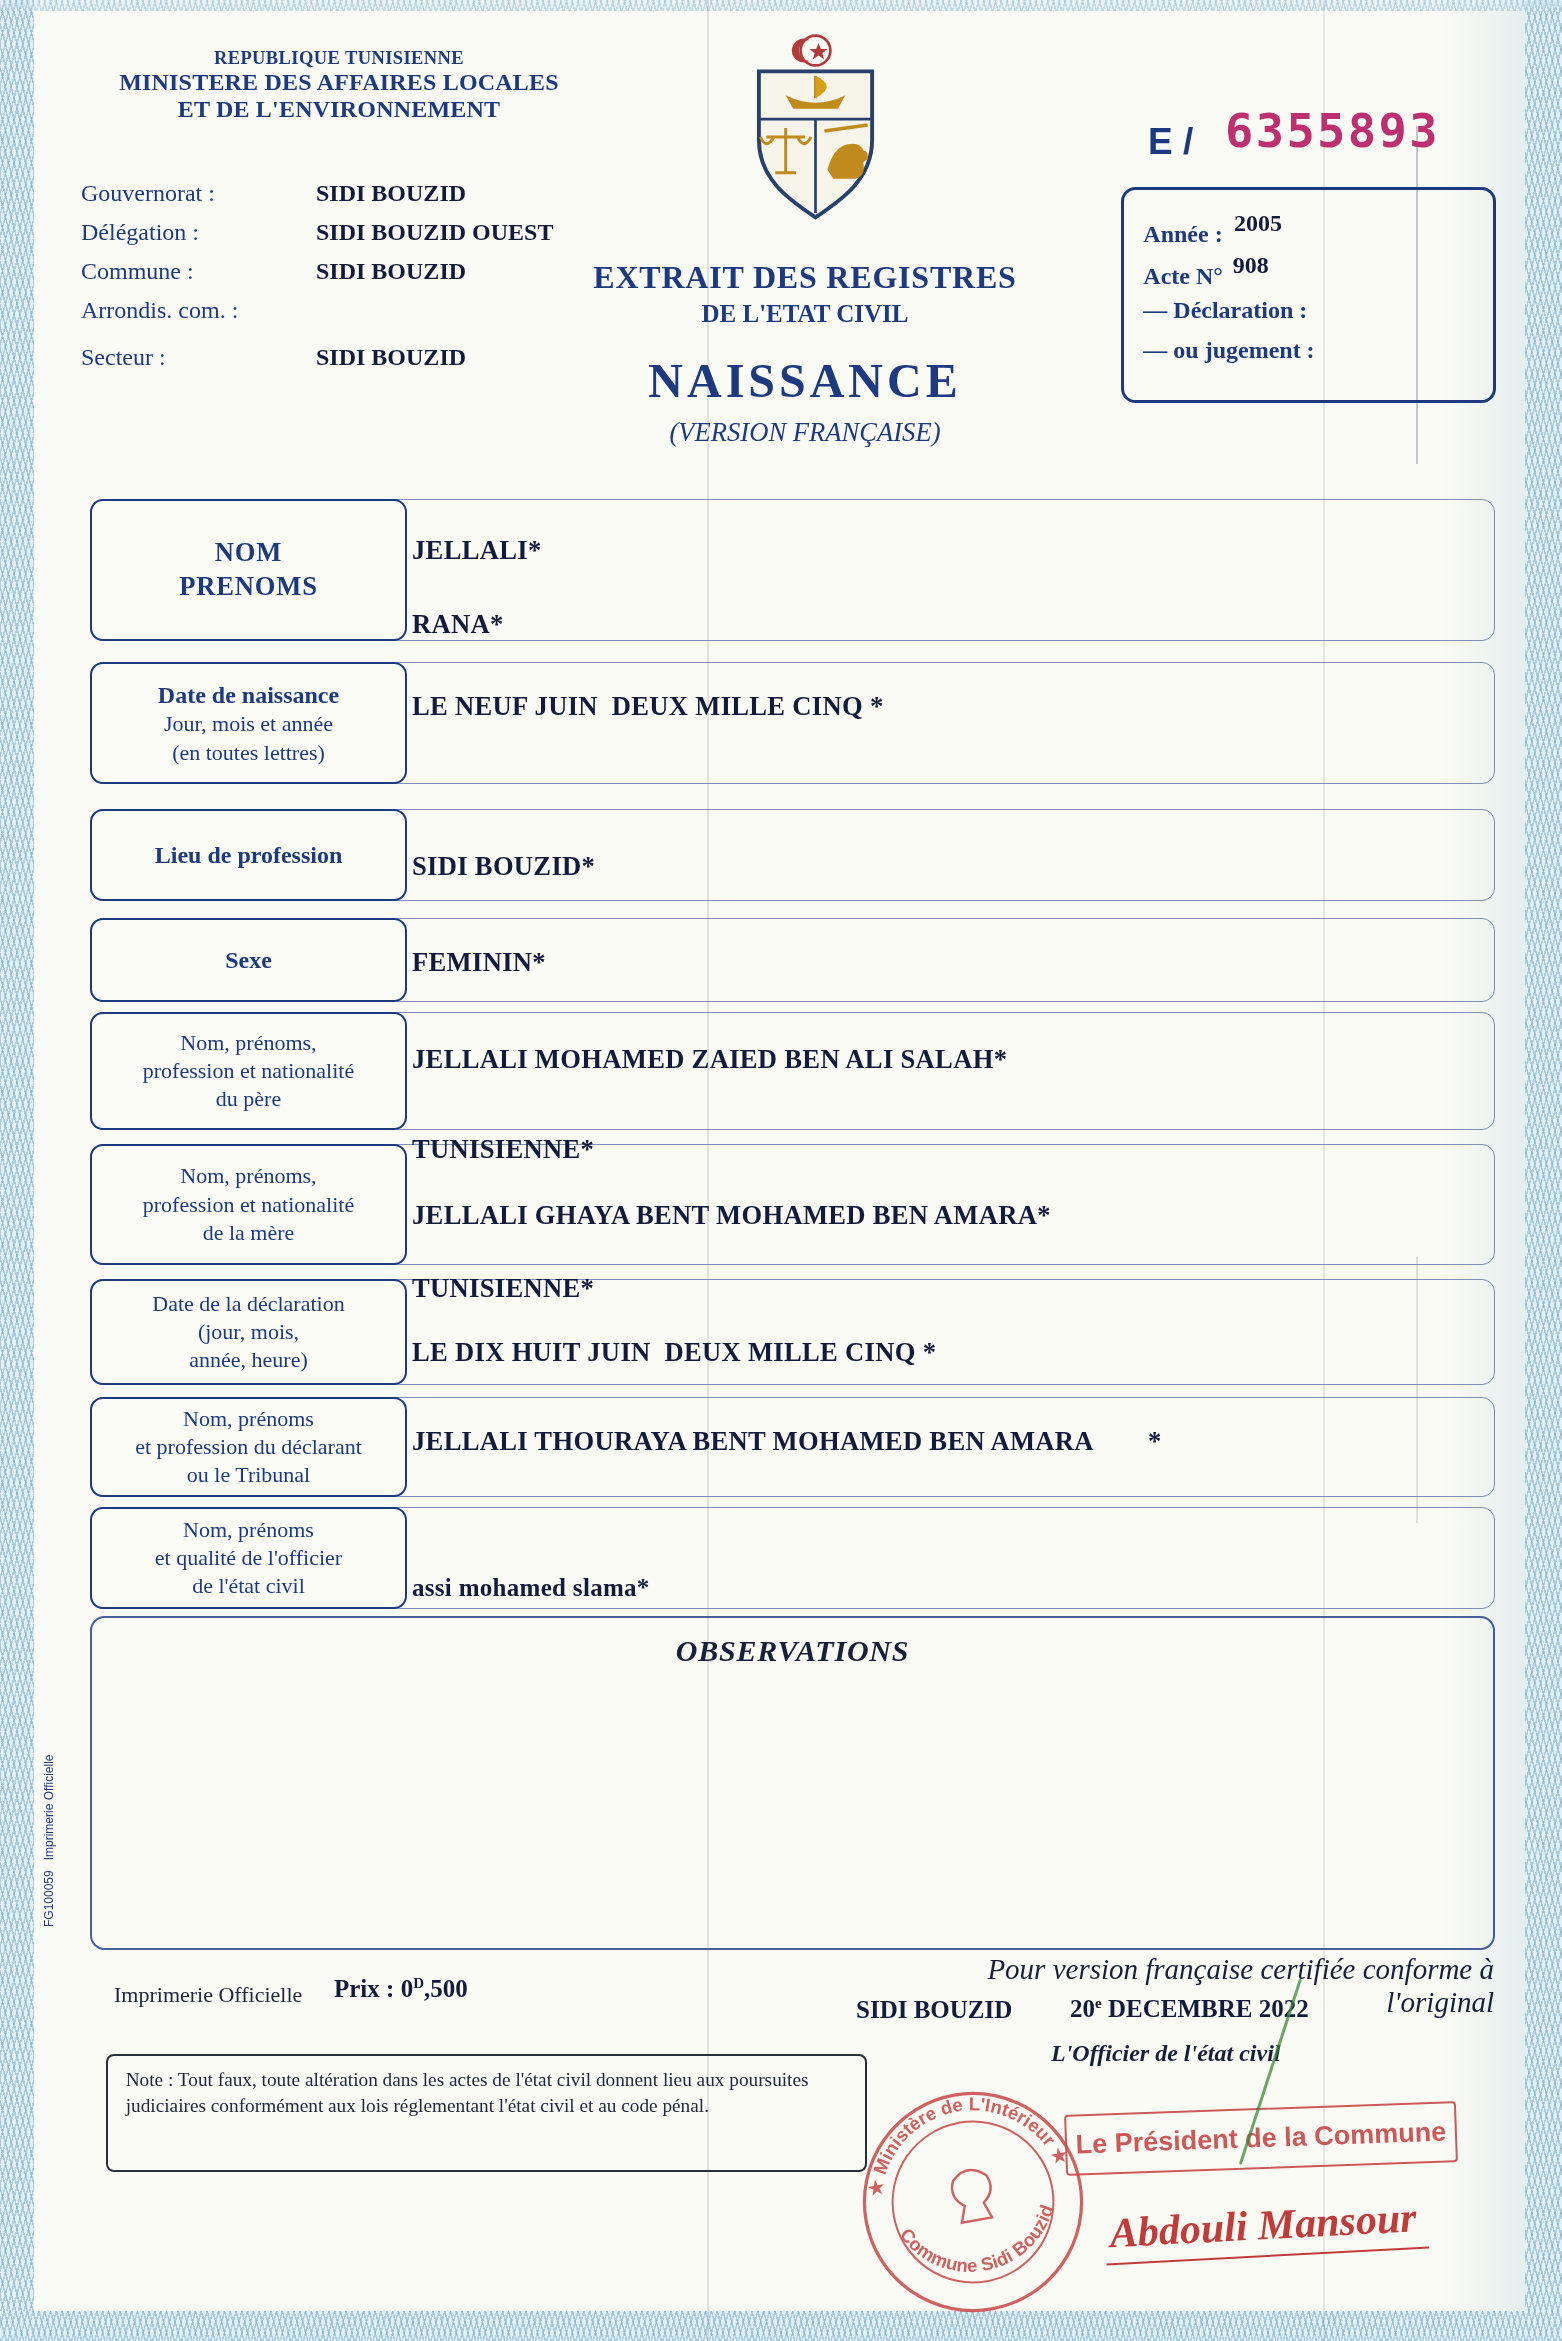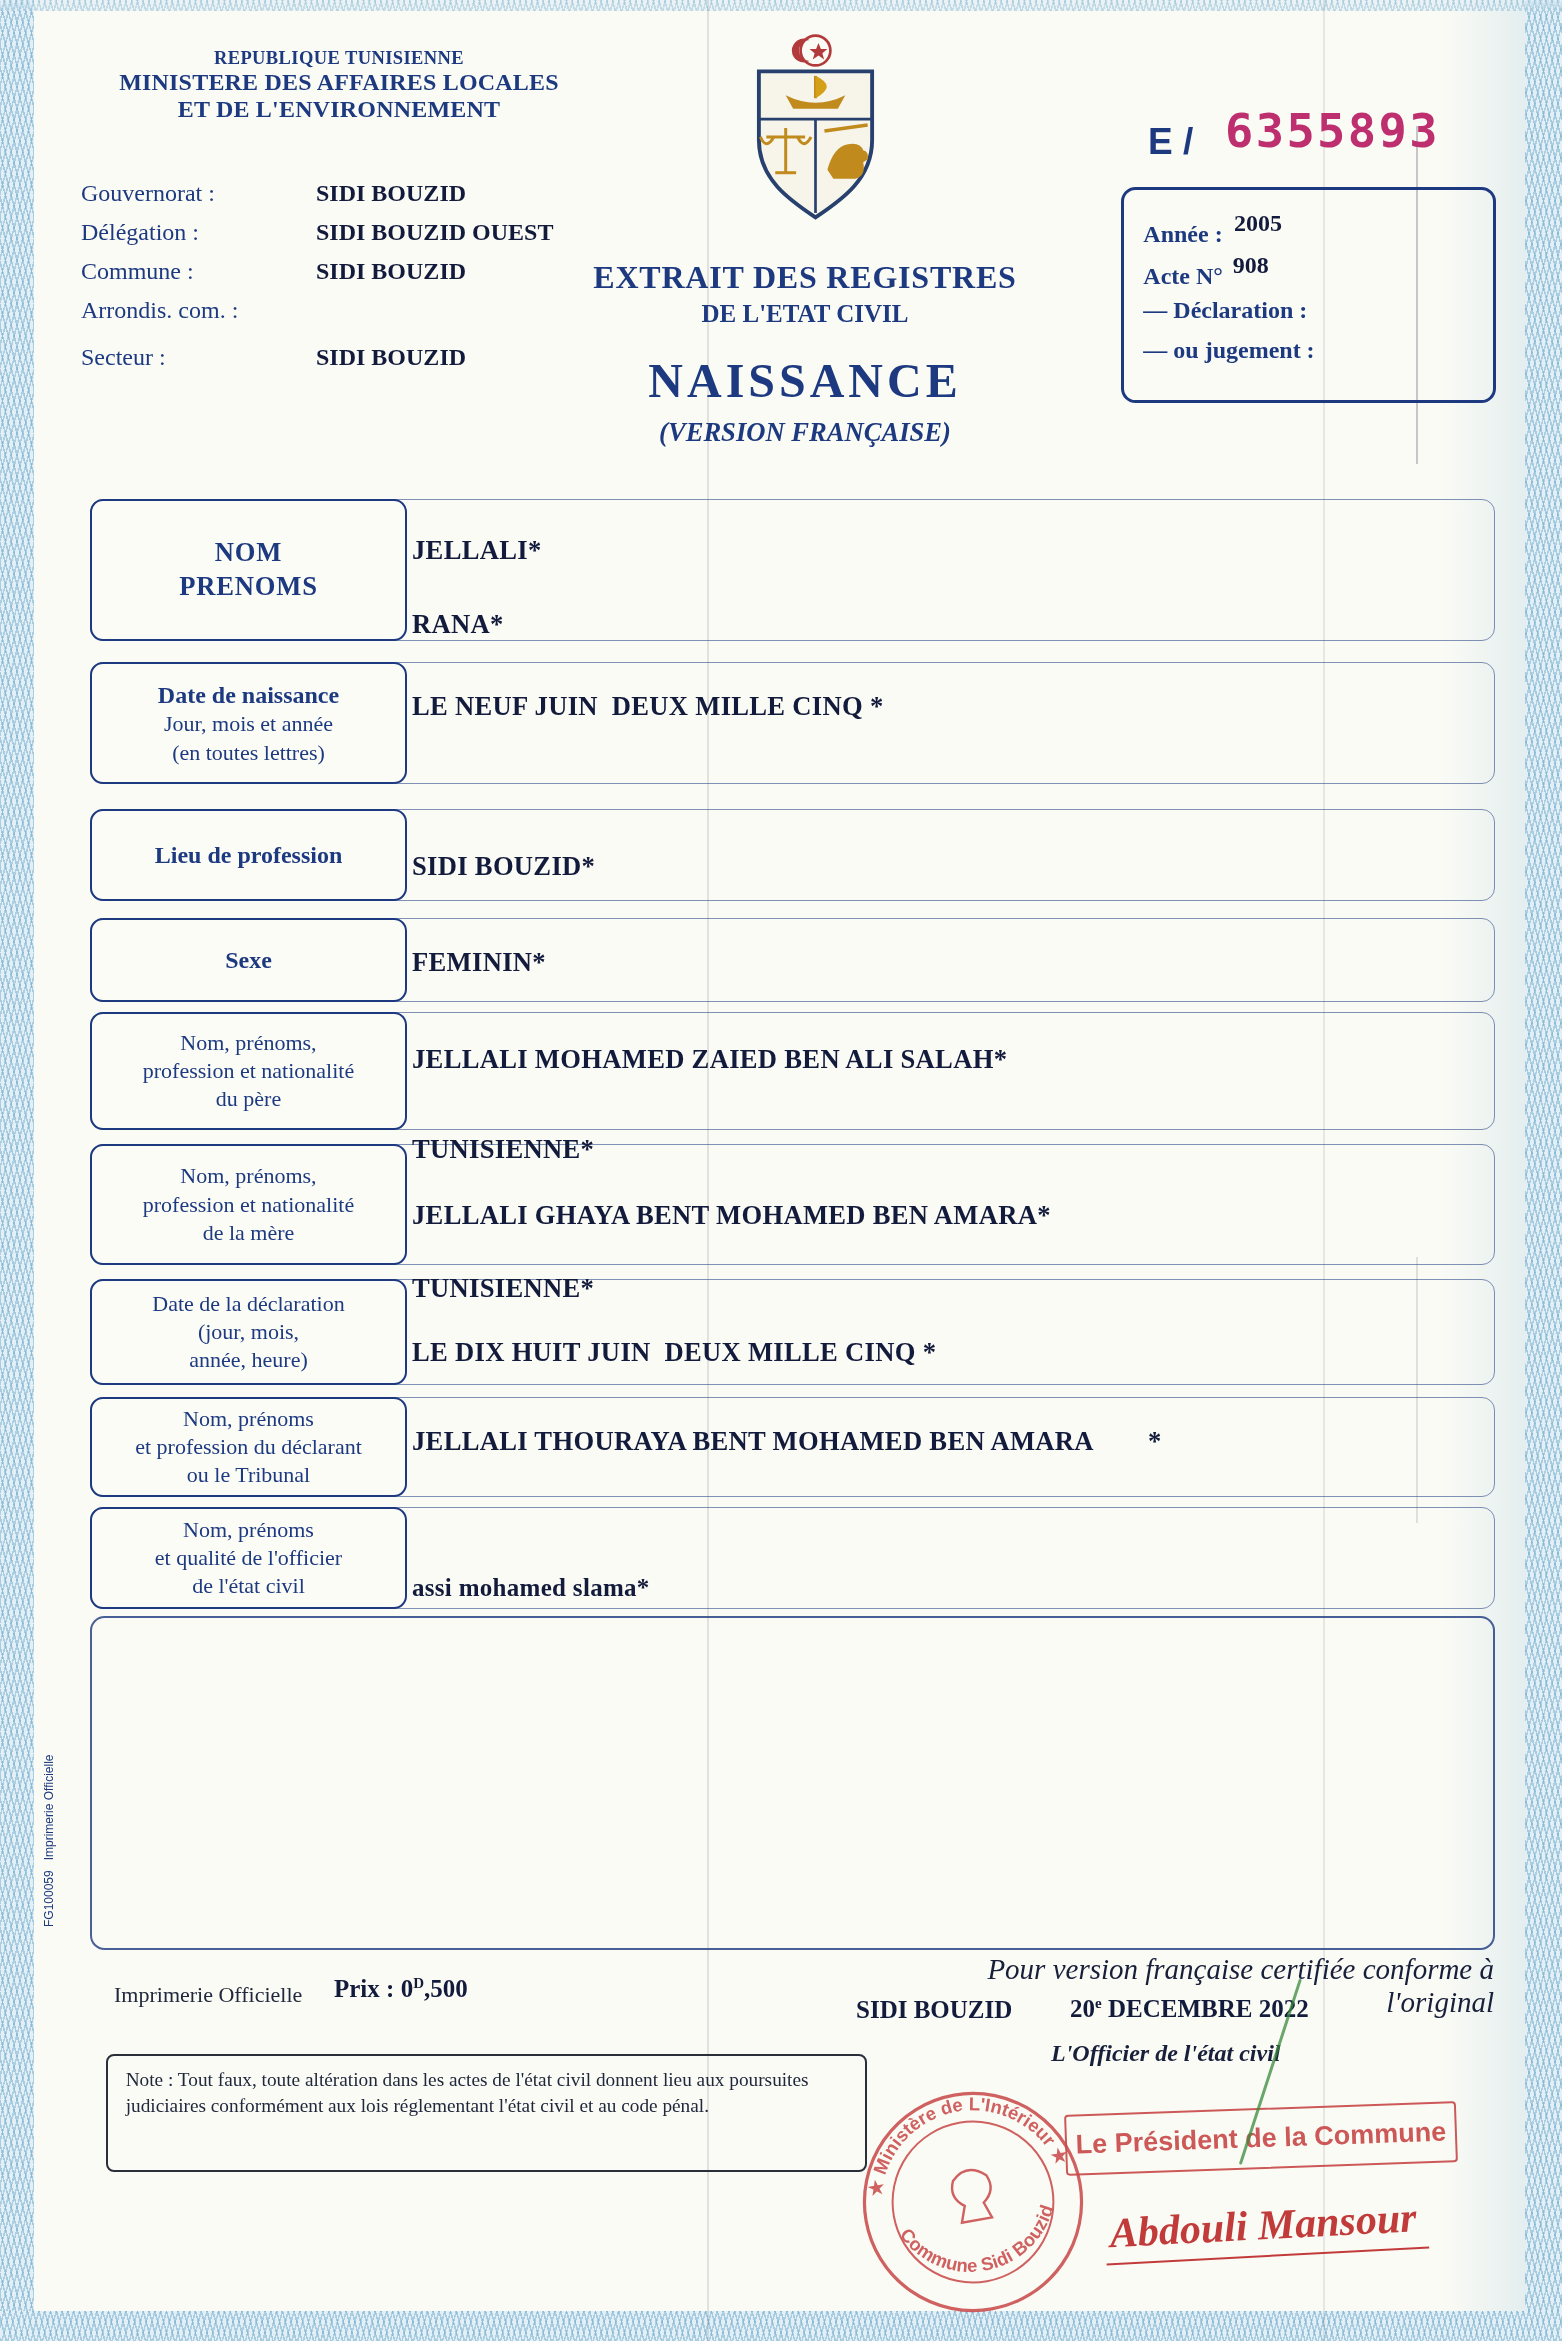--- a/index.html
+++ b/index.html
@@ -38,21 +38,21 @@
   .serial-prefix{position:absolute;left:1148px;top:121px;font-size:37px;font-weight:bold;color:var(--navy);font-family:"Liberation Sans",sans-serif;}
   .serial-number{position:absolute;left:1225px;top:103px;font-size:47px;font-weight:bold;color:var(--magenta);letter-spacing:2.4px;font-family:"DejaVu Sans Mono",monospace;}
   .act-box{position:absolute;left:1121px;top:187px;width:375px;height:216px;box-sizing:border-box;
     border:3.2px solid var(--navy);border-radius:14.5px;padding:13px 19.3px;color:var(--navy);
     font-size:24px;font-weight:bold;}
   .act-line{display:flex;align-items:flex-end;height:45px;}
   .act-val{color:var(--ink);margin-left:11.3px;transform:translateY(-11.3px);}
   .t1{position:absolute;left:491px;top:259px;width:628px;text-align:center;color:var(--navy);font-weight:bold;font-size:32px;letter-spacing:0.8px;}
   .t2{position:absolute;left:491px;top:300px;width:628px;text-align:center;color:var(--navy);font-weight:bold;font-size:25px;}
   .t3{position:absolute;left:491px;top:353px;width:628px;text-align:center;color:var(--navy);font-weight:bold;font-size:48px;letter-spacing:4px;}
-  .t4{position:absolute;left:491px;top:417px;width:628px;text-align:center;color:var(--navy);font-weight:bold;font-style:italic;font-size:26.6px;}
+  .t4{position:absolute;left:491px;top:417px;width:628px;text-align:center;color:var(--navy);font-weight:normal;font-style:italic;font-size:26.6px;}
 
   
   .rowrect{position:absolute;left:90px;width:1405px;box-sizing:border-box;border:1.6px solid rgba(29,58,128,.55);border-radius:13px;}
   .lblbox{position:absolute;left:90px;width:317px;box-sizing:border-box;border:2.4px solid var(--navy);border-radius:13px;
     display:flex;flex-direction:column;align-items:center;justify-content:center;gap:2.4px;
     color:var(--navy);text-align:center;padding:4.8px 11.3px;background:rgba(252,252,247,.65);}
   .ll{font-size:22px;line-height:1.18;}
   .ll.b{font-weight:bold;font-size:24px;}
   .ll.big{font-weight:bold;font-size:26.6px;letter-spacing:0.8px;}
   .val{position:absolute;left:412px;font-weight:bold;font-size:26.6px;color:var(--ink);white-space:pre;letter-spacing:0.3px;}
@@ -236,20 +236,21 @@
   <span class="val" style="top:947px;">FEMININ*</span>
   <span class="val" style="top:1044px;">JELLALI MOHAMED ZAIED BEN ALI SALAH*</span>
   <span class="val" style="top:1134px;">TUNISIENNE*</span>
   <span class="val" style="top:1200px;">JELLALI GHAYA BENT MOHAMED BEN AMARA*</span>
   <span class="val" style="top:1273px;">TUNISIENNE*</span>
   <span class="val" style="top:1337px;">LE DIX HUIT JUIN  DEUX MILLE CINQ *</span>
   <span class="val" style="top:1426px;">JELLALI THOURAYA BENT MOHAMED BEN AMARA        *</span>
   <span class="val" style="top:1574px;font-size:25px;">assi mohamed slama*</span>
 
   <div class="obs-box"></div>
+  <div class="obs-title">OBSERVATIONS</div>
 
   <div class="side-code">FG100059   Imprimerie Officielle</div>
   <span class="imprimerie">Imprimerie Officielle</span>
   <span class="prix"><span>Prix :</span>&nbsp;<span>0</span><sup>D</sup><span>,500</span></span>
   <div class="cert">Pour version française certifiée conforme à l'original</div>
   <span class="place">SIDI BOUZID</span>
   <span class="fdate"><span>20</span><sup>e</sup><span style="white-space:pre;"> DECEMBRE 2022</span></span>
   <div class="officer-title">L'Officier de l'état civil</div>
   <div class="note-box">
     <span>Note : Tout faux, toute altération dans les actes de l'état civil donnent lieu aux poursuites judiciaires conformément aux lois réglementant l'état civil et au code pénal.</span>

